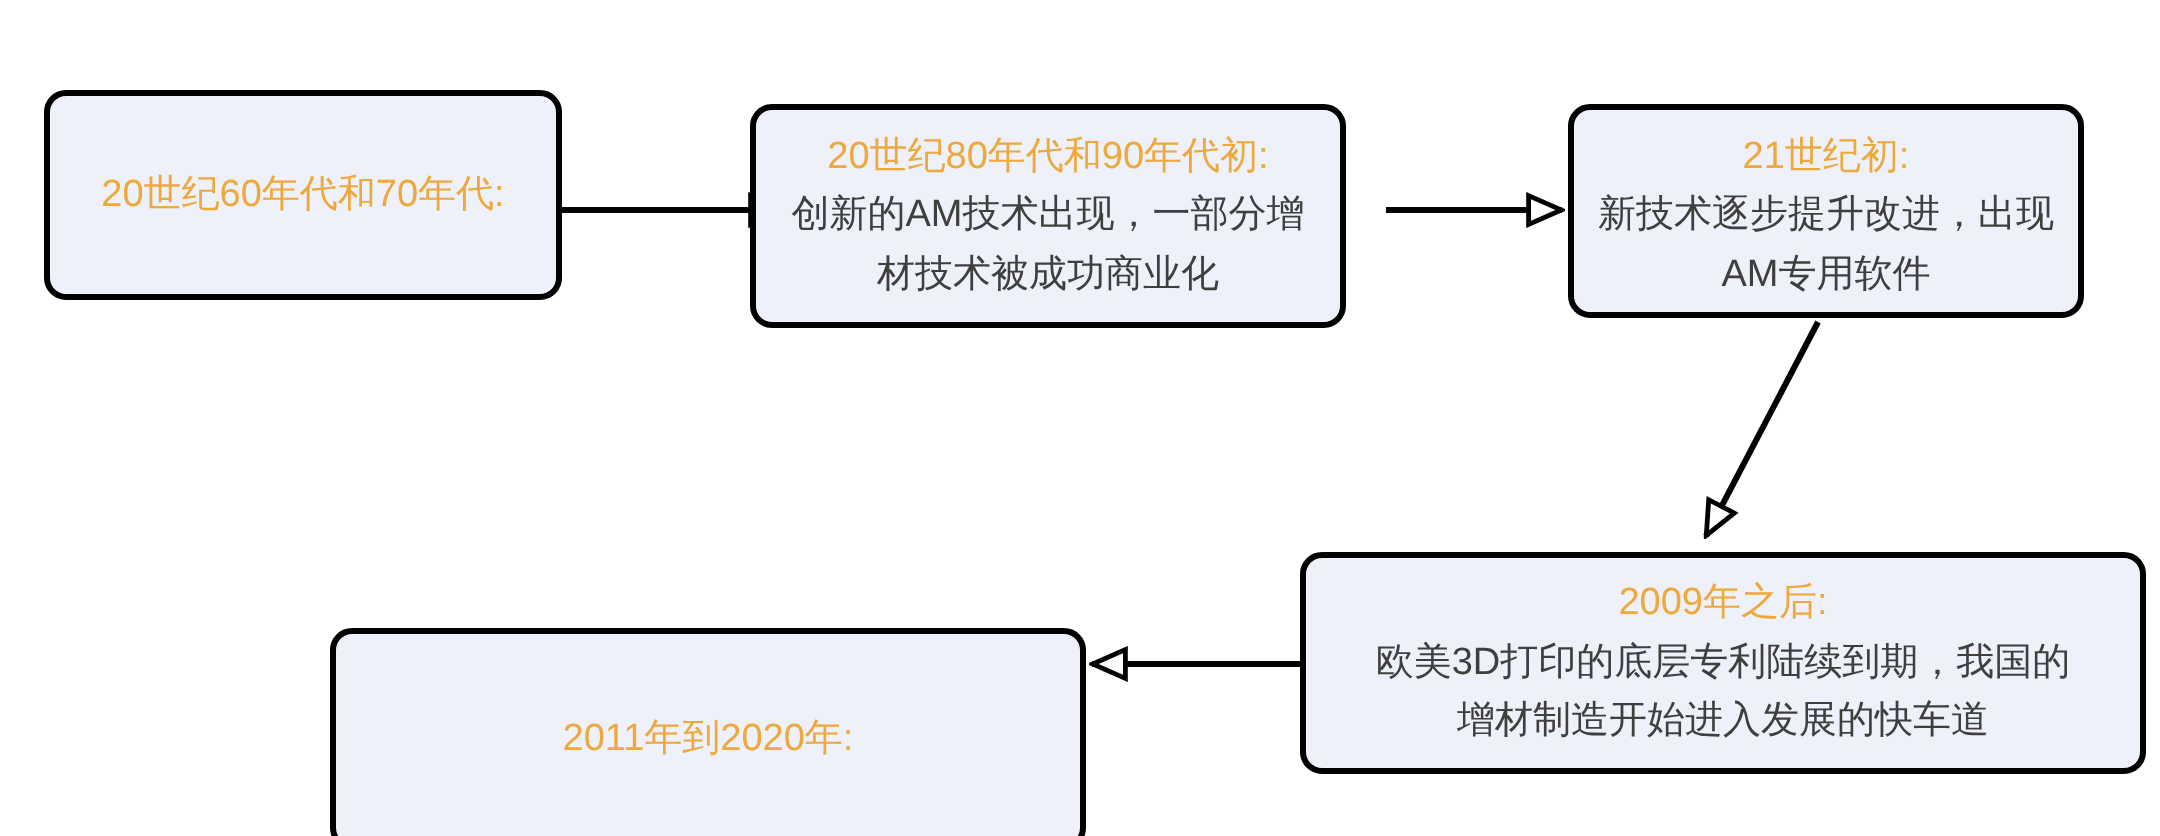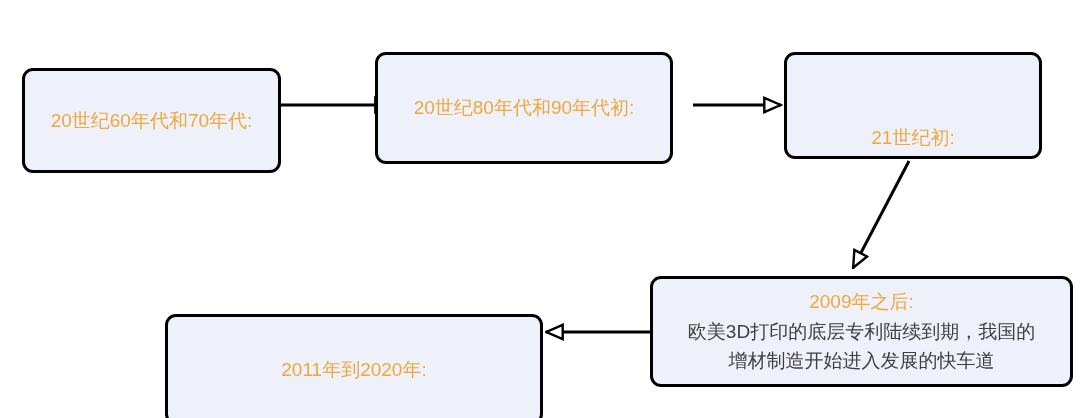--- a/index.html
+++ b/index.html
@@ -42,30 +42,34 @@
       <marker id="tri" markerUnits="userSpaceOnUse" markerWidth="20" markerHeight="18" viewBox="0 0 20 18" refX="18.5" refY="9" orient="auto">
         <path class="arrowhead" d="M1.8,1.8 L18.2,9 L1.8,16.2 Z"></path>
       </marker>
     </defs>
     <line x1="281" y1="105" x2="392" y2="105" marker-end="url(#tri)"></line>
     <line x1="693" y1="105" x2="781" y2="105" marker-end="url(#tri)"></line>
     <line x1="909" y1="161" x2="853" y2="268" marker-end="url(#tri)"></line>
     <line x1="650" y1="332" x2="546" y2="332" marker-end="url(#tri)"></line>
   </svg>
 
-  <div class="box" style="left:22px; top:68px; width:259px; height:105px;">
+  <div class="box" style="left:22px; top:45px; width:259px; height:105px;">
     <div class="title">20世纪60年代和70年代:</div>
   </div>
 
   <div class="box" style="left:375px; top:52px; width:298px; height:112px;">
     <div class="title">20世纪80年代和90年代初:</div>
+    <div class="body">创新的AM技术出现，一部分增
+材技术被成功商业化</div>
   </div>
 
   <div class="box" style="left:784px; top:52px; width:258px; height:107px;justify-content:flex-end;">
     <div class="title">21世纪初:</div>
+    <div class="body">新技术逐步提升改进，出现
+AM专用软件</div>
   </div>
 
   <div class="box" style="left:650px; top:276px; width:423px; height:111px;">
     <div class="title">2009年之后:</div>
     <div class="body">欧美3D打印的底层专利陆续到期，我国的
 增材制造开始进入发展的快车道</div>
   </div>
 
   <div class="box" style="left:165px; top:276px; width:378px; height:111px;margin-top:38px;">
     <div class="title">2011年到2020年:</div>

